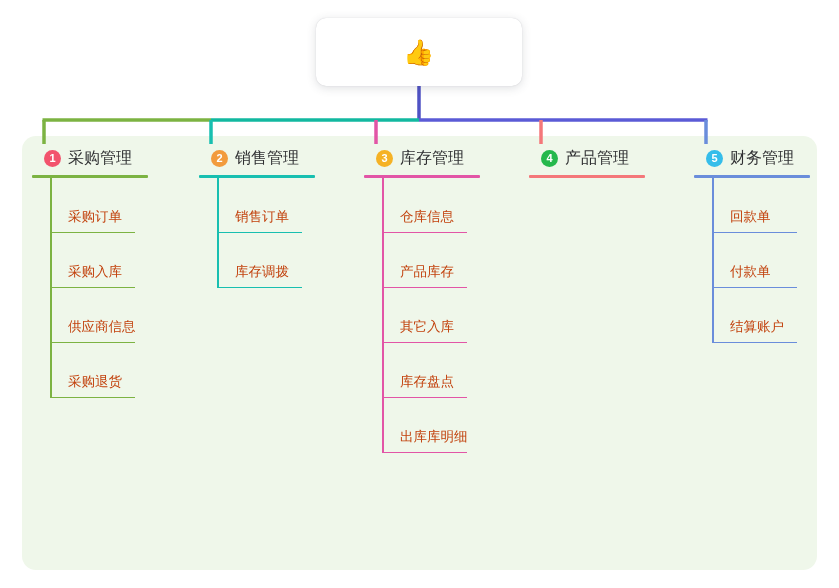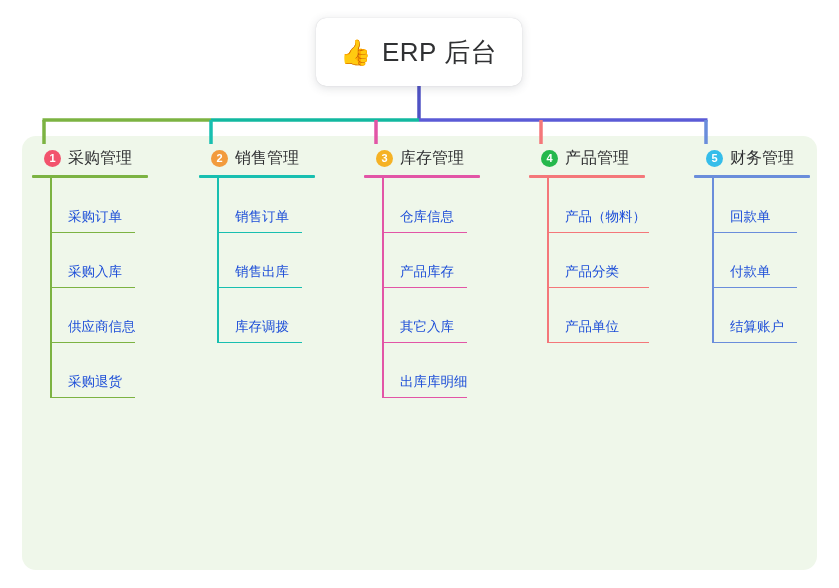--- a/index.html
+++ b/index.html
@@ -122,21 +122,21 @@
 
   .leaf {
     position: relative;
     height: 55px;
   }
   .leaf .leaf-label {
     position: absolute;
     left: 18px;
     bottom: 7px;
     font-size: 13.5px;
-    color: #1d4ed8;
+    color: #c2410c;
     white-space: nowrap;
   }
   .leaf .leaf-underline {
     position: absolute;
     left: 0;
     bottom: 0;
     height: 1.5px;
   }
   .leaf .leaf-stem {
     position: absolute;
@@ -148,21 +148,20 @@
 </style>
 </head>
 <body>
 
 <div id="canvas">
 
   <div id="panel"></div>
 
   <div id="root-card">
     <span class="thumb">👍</span>
-    <span class="root-text">ERP 后台</span>
   </div>
 
   <svg id="wires" viewBox="0 0 839 588">
       <line x1="419" y1="86" x2="419" y2="120" stroke="#4f52c4" stroke-width="3.5"></line>
       <line x1="42.5" y1="120" x2="211" y2="120" stroke="#7cb342" stroke-width="3.5"></line>
       <line x1="211" y1="120" x2="419" y2="120" stroke="#12b8a0" stroke-width="3.5"></line>
       <line x1="419" y1="120" x2="707.5" y2="120" stroke="#5b5bd6" stroke-width="3.5"></line>
       <line x1="44" y1="120" x2="44" y2="144" stroke="#7cb342" stroke-width="3.5"></line>
       <line x1="211" y1="120" x2="211" y2="144" stroke="#18bfb0" stroke-width="3.5"></line>
       <line x1="376" y1="120" x2="376" y2="144" stroke="#e255a6" stroke-width="3.5"></line>
@@ -207,25 +206,20 @@
         </div>
         <div class="col-underline" style="background: rgb(24, 191, 176); width: 116px;"></div>
         <div class="leaves">
           <div class="leaf">
             <span class="leaf-stem" style="background: rgb(24, 191, 176);"></span>
             <span class="leaf-label">销售订单</span>
             <span class="leaf-underline" style="background: rgb(24, 191, 176); width: 85px;"></span>
           </div>
           <div class="leaf">
             <span class="leaf-stem" style="background: rgb(24, 191, 176);"></span>
-            <span class="leaf-label">销售出库</span>
-            <span class="leaf-underline" style="background: rgb(24, 191, 176); width: 85px;"></span>
-          </div>
-          <div class="leaf">
-            <span class="leaf-stem" style="background: rgb(24, 191, 176);"></span>
             <span class="leaf-label">库存调拨</span>
             <span class="leaf-underline" style="background: rgb(24, 191, 176); width: 85px;"></span>
           </div>
         </div>
       </div>
       <div class="column" style="left: 364px; width: 160px;">
         <div class="col-head">
           <span class="badge" style="background: rgb(245, 178, 37);">3</span>
           <span class="col-title">库存管理</span>
         </div>
@@ -241,48 +235,36 @@
             <span class="leaf-label">产品库存</span>
             <span class="leaf-underline" style="background: rgb(226, 85, 166); width: 85px;"></span>
           </div>
           <div class="leaf">
             <span class="leaf-stem" style="background: rgb(226, 85, 166);"></span>
             <span class="leaf-label">其它入库</span>
             <span class="leaf-underline" style="background: rgb(226, 85, 166); width: 85px;"></span>
           </div>
           <div class="leaf">
             <span class="leaf-stem" style="background: rgb(226, 85, 166);"></span>
+            <span class="leaf-label">库存盘点</span>
+            <span class="leaf-underline" style="background: rgb(226, 85, 166); width: 85px;"></span>
+          </div>
+          <div class="leaf">
+            <span class="leaf-stem" style="background: rgb(226, 85, 166);"></span>
             <span class="leaf-label">出库库明细</span>
             <span class="leaf-underline" style="background: rgb(226, 85, 166); width: 85px;"></span>
           </div>
         </div>
       </div>
       <div class="column" style="left: 529px; width: 160px;">
         <div class="col-head">
           <span class="badge" style="background: rgb(37, 184, 76);">4</span>
           <span class="col-title">产品管理</span>
         </div>
         <div class="col-underline" style="background: rgb(244, 119, 122); width: 116px;"></div>
-        <div class="leaves">
-          <div class="leaf">
-            <span class="leaf-stem" style="background: rgb(244, 119, 122);"></span>
-            <span class="leaf-label">产品（物料）</span>
-            <span class="leaf-underline" style="background: rgb(244, 119, 122); width: 102px;"></span>
-          </div>
-          <div class="leaf">
-            <span class="leaf-stem" style="background: rgb(244, 119, 122);"></span>
-            <span class="leaf-label">产品分类</span>
-            <span class="leaf-underline" style="background: rgb(244, 119, 122); width: 102px;"></span>
-          </div>
-          <div class="leaf">
-            <span class="leaf-stem" style="background: rgb(244, 119, 122);"></span>
-            <span class="leaf-label">产品单位</span>
-            <span class="leaf-underline" style="background: rgb(244, 119, 122); width: 102px;"></span>
-          </div>
-        </div>
       </div>
       <div class="column" style="left: 694px; width: 160px;">
         <div class="col-head">
           <span class="badge" style="background: rgb(53, 189, 234);">5</span>
           <span class="col-title">财务管理</span>
         </div>
         <div class="col-underline" style="background: rgb(106, 141, 219); width: 116px;"></div>
         <div class="leaves">
           <div class="leaf">
             <span class="leaf-stem" style="background: rgb(106, 141, 219);"></span>

